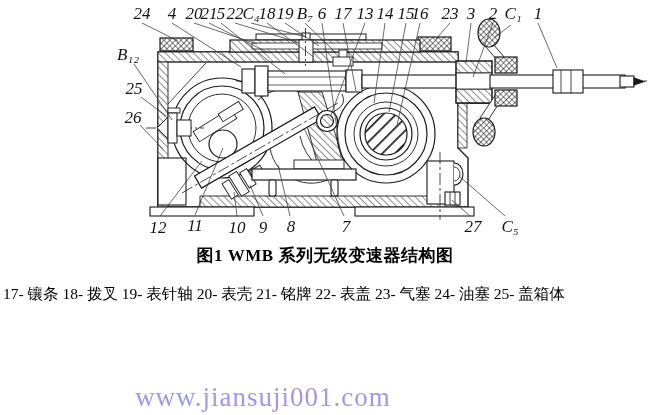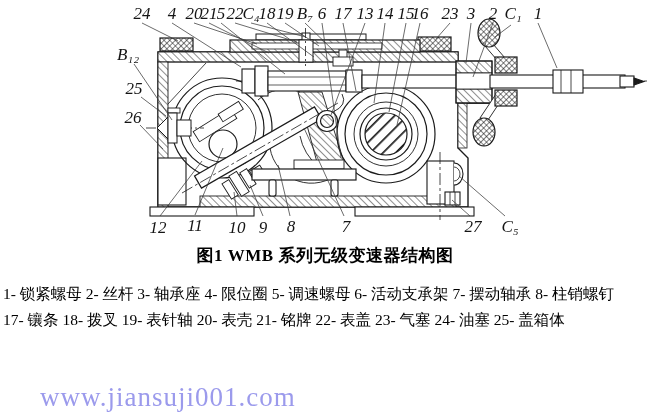--- a/index.html
+++ b/index.html
@@ -4,22 +4,22 @@
 <style>
   html,body{margin:0;padding:0;background:#fff;}
   .page{position:relative;width:650px;height:415px;background:#ffffff;overflow:hidden;
         font-family:"Liberation Serif","DejaVu Serif",serif;color:#000;}
   .drawing-svg{position:absolute;left:0;top:0;}
   .caption{position:absolute;top:244px;left:0;width:650px;text-align:center;
            font-size:17px;font-weight:bold;letter-spacing:.5px;}
   .legend{position:absolute;top:281px;left:3px;width:646px;font-size:15.5px;
           line-height:26.4px;white-space:nowrap;}
   .legend div{height:26.4px;}
-  .watermark{position:absolute;top:382px;left:0;width:526px;text-align:left;
-             font-size:27px;color:#9b9aec;letter-spacing:1px;padding-left:40px;}
+  .watermark{position:absolute;top:382px;left:0;width:526px;text-align:center;
+             font-size:27px;color:#9b9aec;letter-spacing:1px;}
   .lbl{font-family:"Liberation Serif","DejaVu Serif",serif;font-style:italic;
        font-size:17px;fill:#141414;}
 </style>
 </head>
 <body>
 
 <div class="page">
 
 <svg class="drawing-svg" width="650" height="242" viewBox="0 0 650 242">
   <defs>
@@ -230,19 +230,18 @@
     <text class="lbl" x="291" y="232">8</text>
     <text class="lbl" x="346" y="232">7</text>
     <text class="lbl" x="473" y="232">27</text>
     <text class="lbl" x="510" y="232">C₅</text>
   </g>
 </svg>
 
 <div class="caption">图1 WMB 系列无级变速器结构图</div>
 
 <div class="legend">
-  <div>1- 锁紧螺母 2- 丝杆 3- 轴承座 4- 限位圈 5- 调速螺母 6- 活动支承架 7- 摆动轴承 8- 柱销螺钉</div>
   <div>17- 镶条 18- 拨叉 19- 表针轴 20- 表壳 21- 铭牌 22- 表盖 23- 气塞 24- 油塞 25- 盖箱体</div>
 </div>
 
 <div class="watermark">www.jiansuji001.com</div>
 
 </div>
 
 </body></html>

